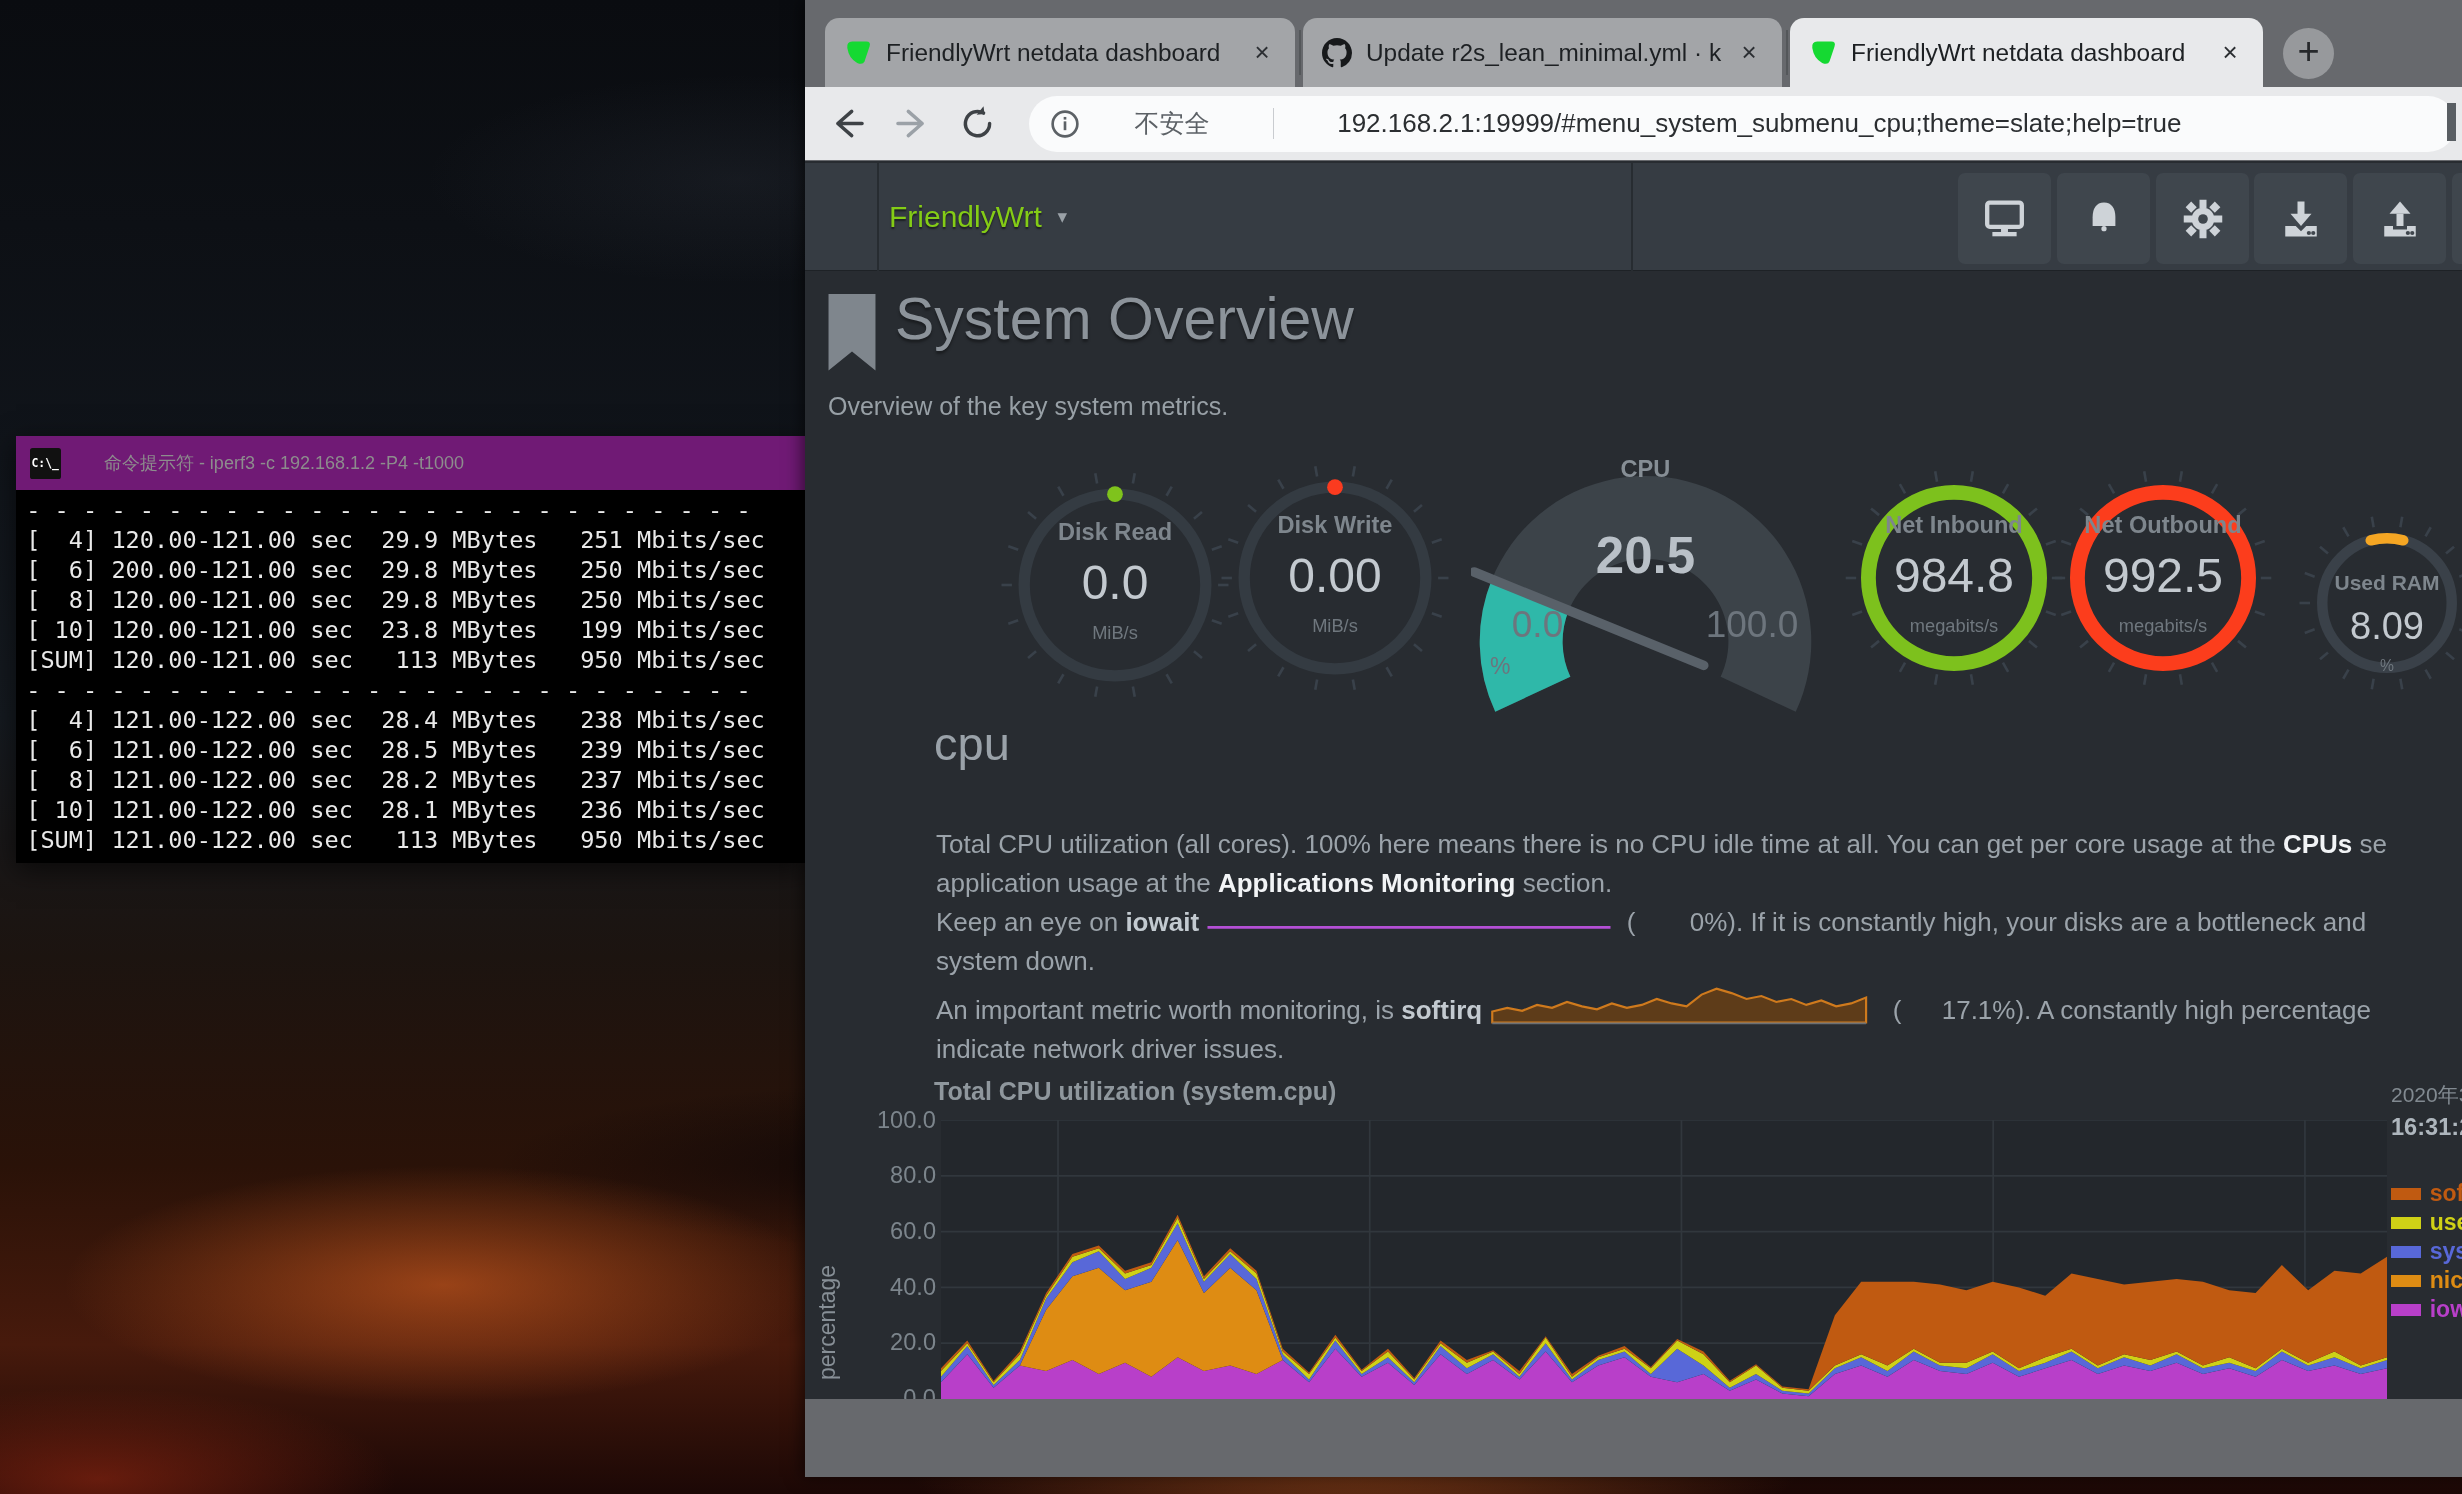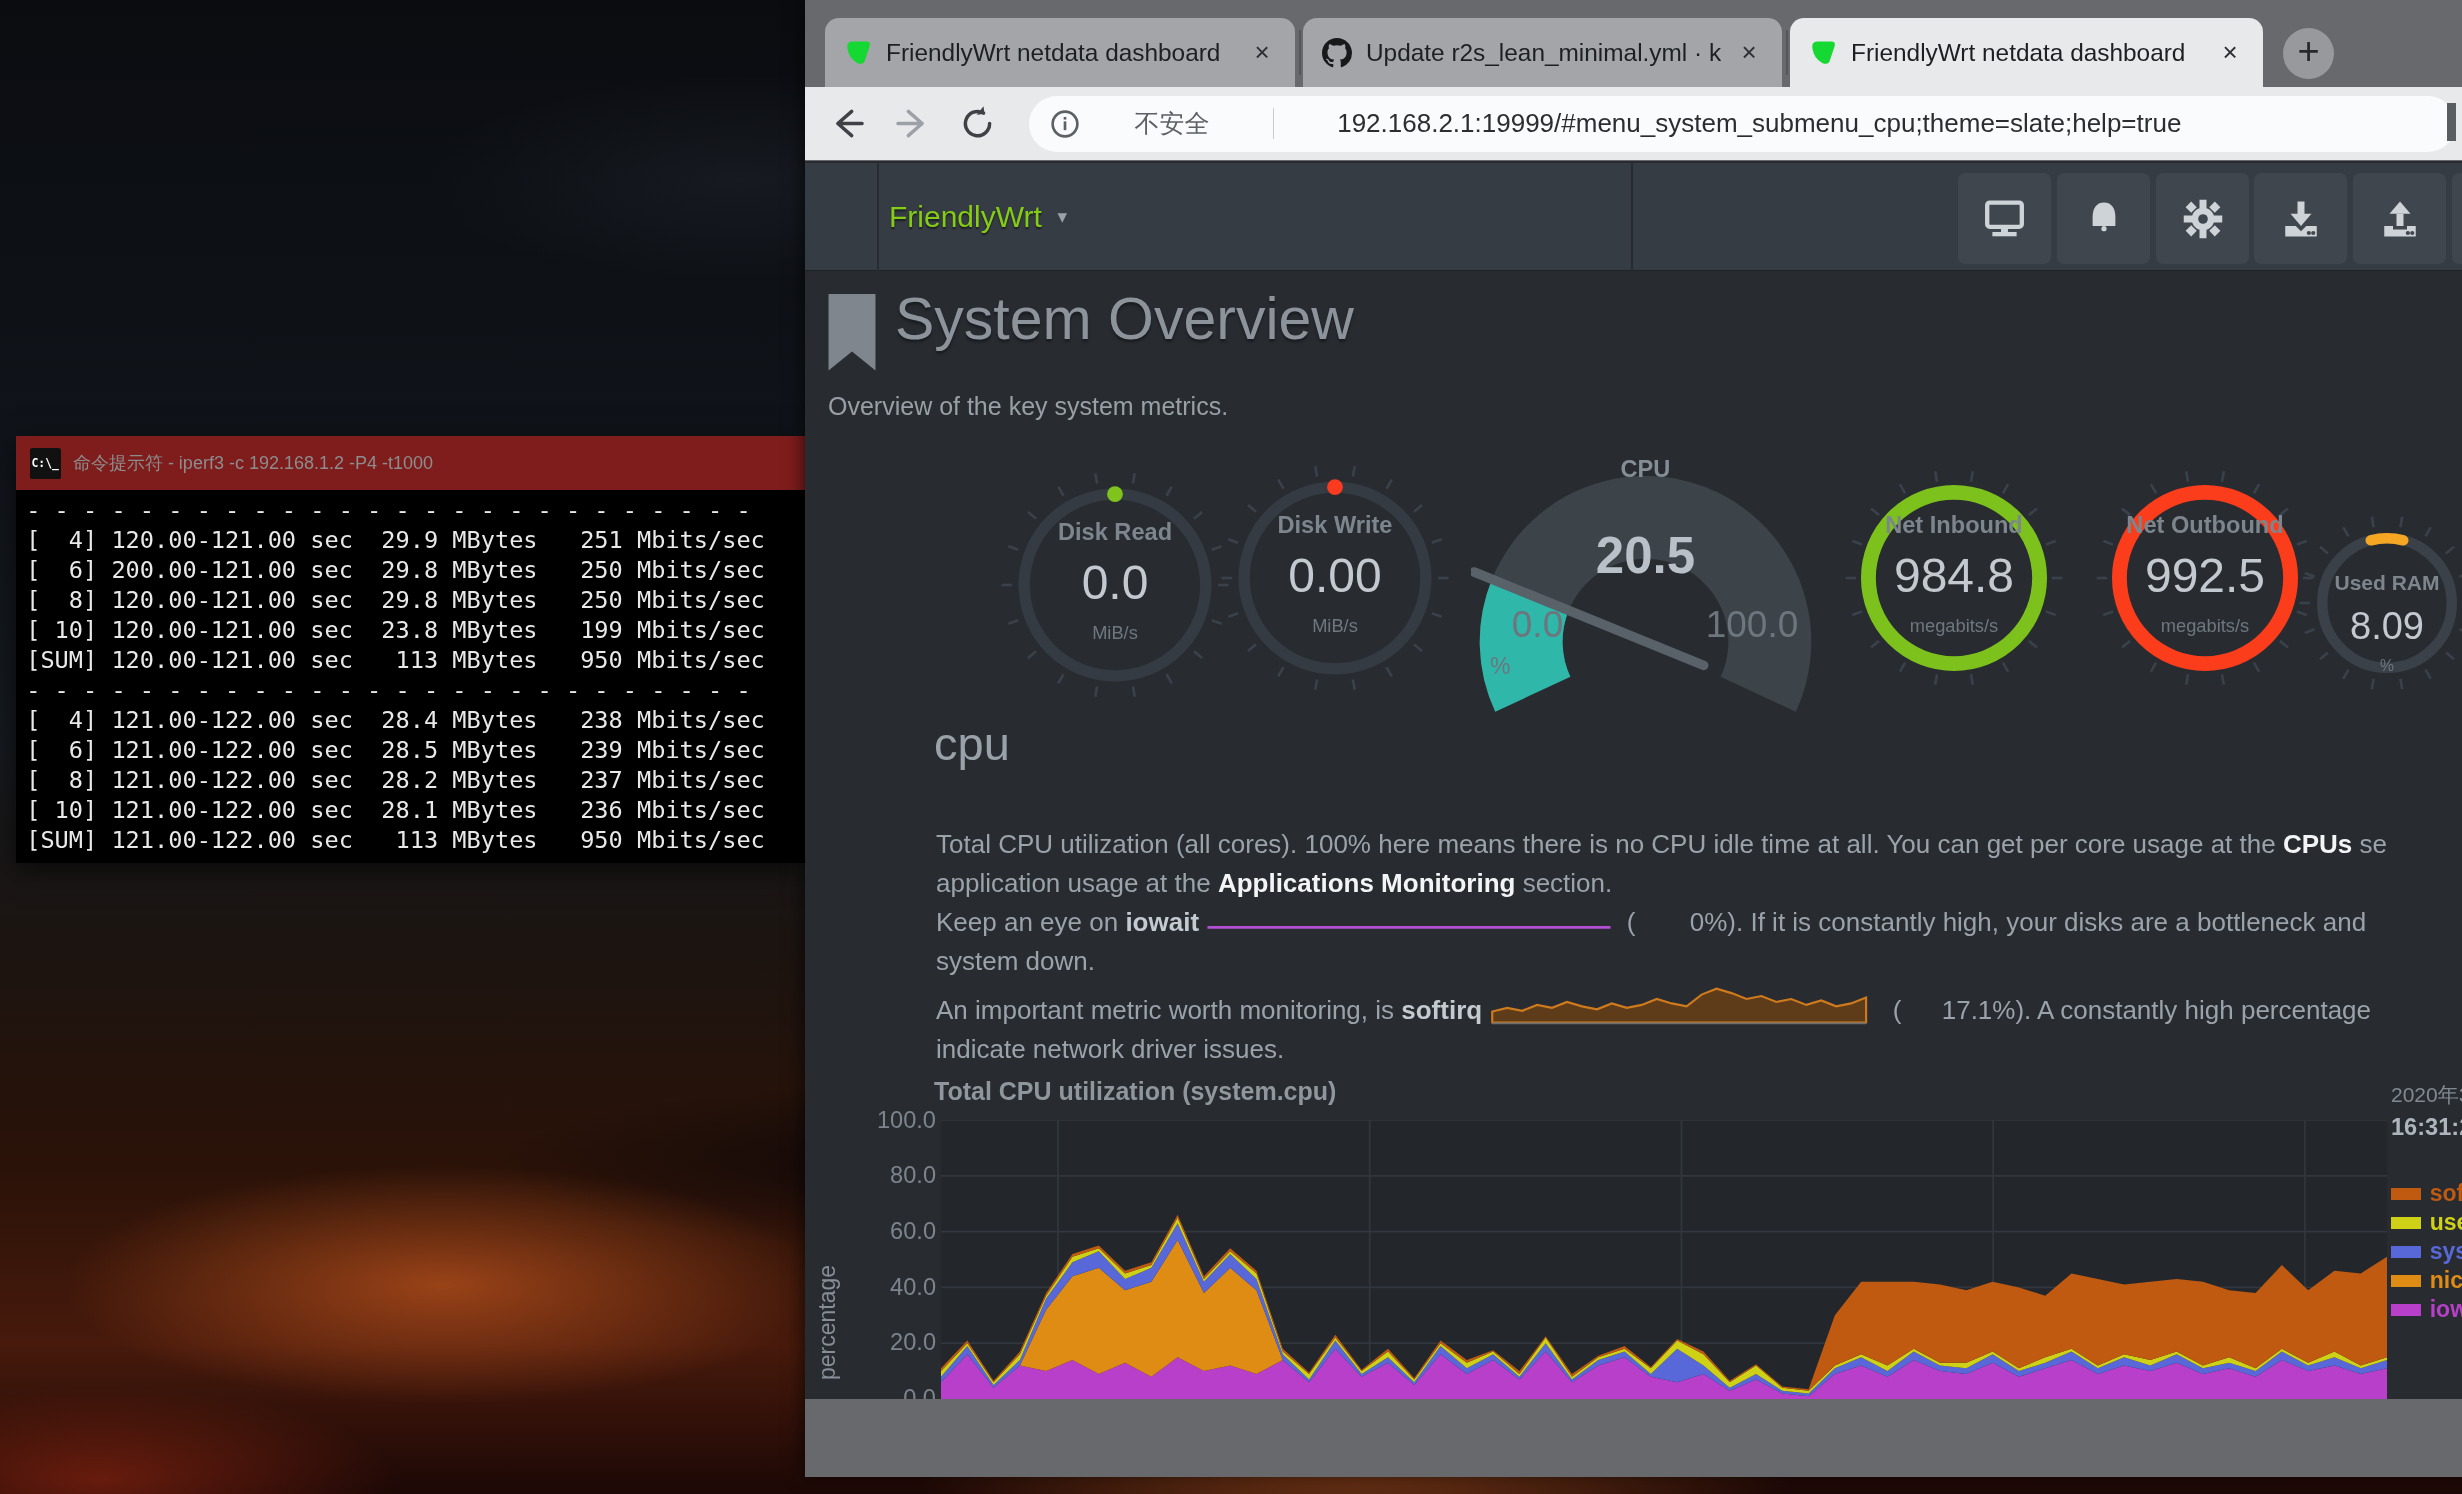--- a/index.html
+++ b/index.html
@@ -13,21 +13,21 @@
       radial-gradient(ellipse 699px 122px at 40% 78%, rgba(10,6,8,.85), transparent 70%),
       radial-gradient(ellipse 524px 175px at 30% 12%, rgba(110,120,140,.10), transparent 60%),
       radial-gradient(ellipse 437px 157px at 72% 22%, rgba(95,105,125,.08), transparent 60%),
       linear-gradient(180deg,#0a0c10 0%,#10141a 30%,#151a20 48%,#1c1410 64%,#2a1208 78%,#471a0c 90%,#1c0806 100%);
     position:relative;
   }
   .abs { position:absolute; }
 
   
   #terminal { left:15.7px; top:436px; width:789px; height:427px; box-shadow:0 7px 26px rgba(0,0,0,.6); }
-  .term-titlebar { left:0; top:0; right:0; height:54px; background:#7f1d1d; display:flex; align-items:center; padding-left:14px; }
+  .term-titlebar { left:0; top:0; right:0; height:54px; background:#701a75; display:flex; align-items:center; padding-left:14px;gap:31px; }
   .term-icon { width:31px; height:31px; background:#111; border-radius:2.6px; color:#fff; font:bold 11.4px "DejaVu Sans Mono", monospace; display:flex; align-items:center; justify-content:center; }
   .term-title { margin-left:12.2px; font-size:18px; color:#8d8d8d; white-space:nowrap; overflow:hidden;text-align:right; }
   .term-body { left:0; top:54px; right:0; bottom:0; background:#000; padding:5.2px 10.5px; overflow:hidden; }
   .term-line { font:23.6px/30px "DejaVu Sans Mono", monospace; color:#e9e9e9; white-space:pre; }
 
   
   #browser { left:805px; top:0; width:1962px; height:1477px; background:#67696d; overflow:hidden; box-shadow:-3.5px 0 15.7px rgba(0,0,0,.55); }
   .tab { top:18.3px; height:69px; background:#a3a5a8; border-radius:14px 14px 0 0; display:flex; align-items:center; padding:0 17.5px 0 19px; }
   .tab.active { background:#e8e9eb; }
   .tab-label { margin-left:14px; font-size:24.4px; color:#1d2023; white-space:nowrap; overflow:hidden; flex:1; }
@@ -312,21 +312,21 @@
           <line x1="169.44859589869617" y1="260.2984683373673" x2="171.53237403069932" y2="272.1161613735138" stroke="#39414a" stroke-width="3"></line>
           <line x1="206" y1="246.9948452238571" x2="212" y2="257.3871500692704" stroke="#39414a" stroke-width="3"></line>
           <line x1="235.7969776293255" y1="221.99221228489245" x2="244.98951094675323" y2="229.7056636011309" stroke="#39414a" stroke-width="3"></line>
           <line x1="255.24557352802174" y1="188.30625605247488" x2="266.52188497745266" y2="192.4104977723829" stroke="#39414a" stroke-width="3"></line>
           <circle cx="150" cy="150" r="98" fill="none" stroke="#7dc11d" stroke-width="17"></circle>
         </svg>
       <div class="gauge-label abs">Net Inbound</div>
       <div class="gauge-value abs">984.8</div>
       <div class="gauge-unit abs">megabits/s</div>
     </div>
-    <div class="gauge abs" id="g-net-out" style="left:1269px; top:286px;text-decoration:underline;">
+    <div class="gauge abs" id="g-net-out" style="left:1227px; top:286px;text-decoration:underline;">
       <svg class="abs" width="262" height="262" viewBox="0 0 300 300">
           <line x1="262" y1="150" x2="274" y2="150" stroke="#39414a" stroke-width="3"></line>
           <line x1="255.24557352802174" y1="111.6937439475251" x2="266.52188497745266" y2="107.58950222761709" stroke="#39414a" stroke-width="3"></line>
           <line x1="235.79697762932554" y1="78.00778771510761" x2="244.98951094675328" y2="70.29433639886913" stroke="#39414a" stroke-width="3"></line>
           <line x1="206" y1="53.005154776142874" x2="212" y2="42.61284993072961" stroke="#39414a" stroke-width="3"></line>
           <line x1="169.4485958986962" y1="39.7015316626327" x2="171.53237403069937" y2="27.88383862648621" stroke="#39414a" stroke-width="3"></line>
           <line x1="130.5514041013038" y1="39.7015316626327" x2="128.46762596930063" y2="27.88383862648621" stroke="#39414a" stroke-width="3"></line>
           <line x1="94.00000000000003" y1="53.00515477614286" x2="88.00000000000003" y2="42.612849930729595" stroke="#39414a" stroke-width="3"></line>
           <line x1="64.20302237067447" y1="78.00778771510758" x2="55.010489053246744" y2="70.2943363988691" stroke="#39414a" stroke-width="3"></line>
           <line x1="44.75442647197826" y1="111.69374394752509" x2="33.47811502254737" y2="107.58950222761706" stroke="#39414a" stroke-width="3"></line>

